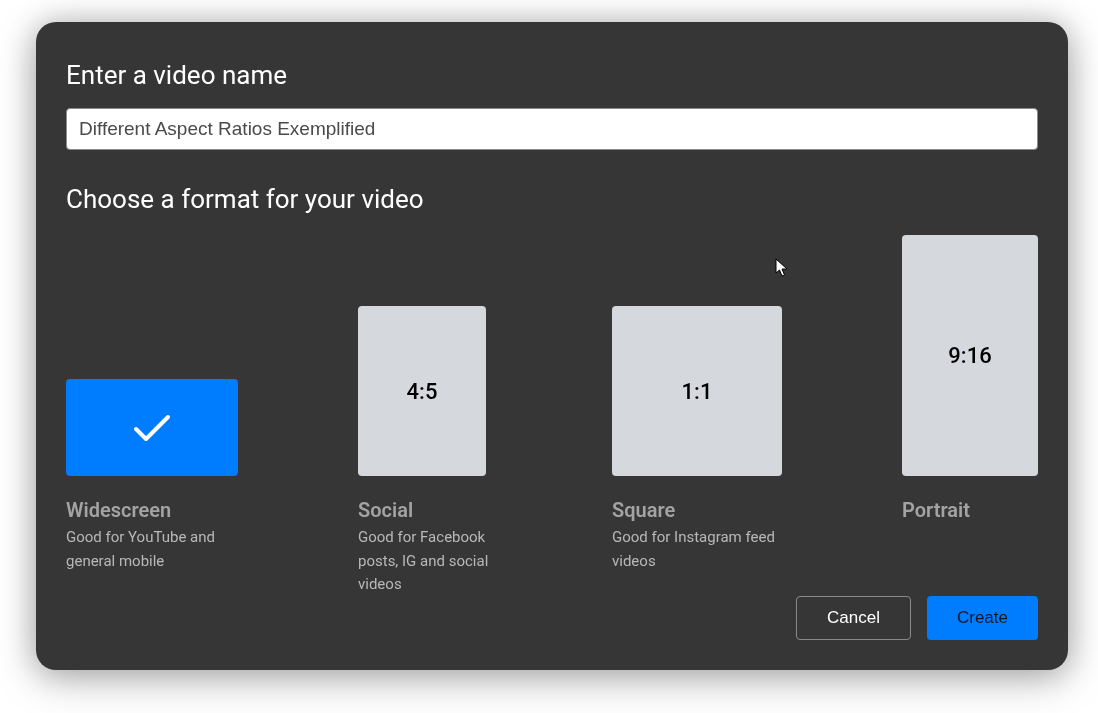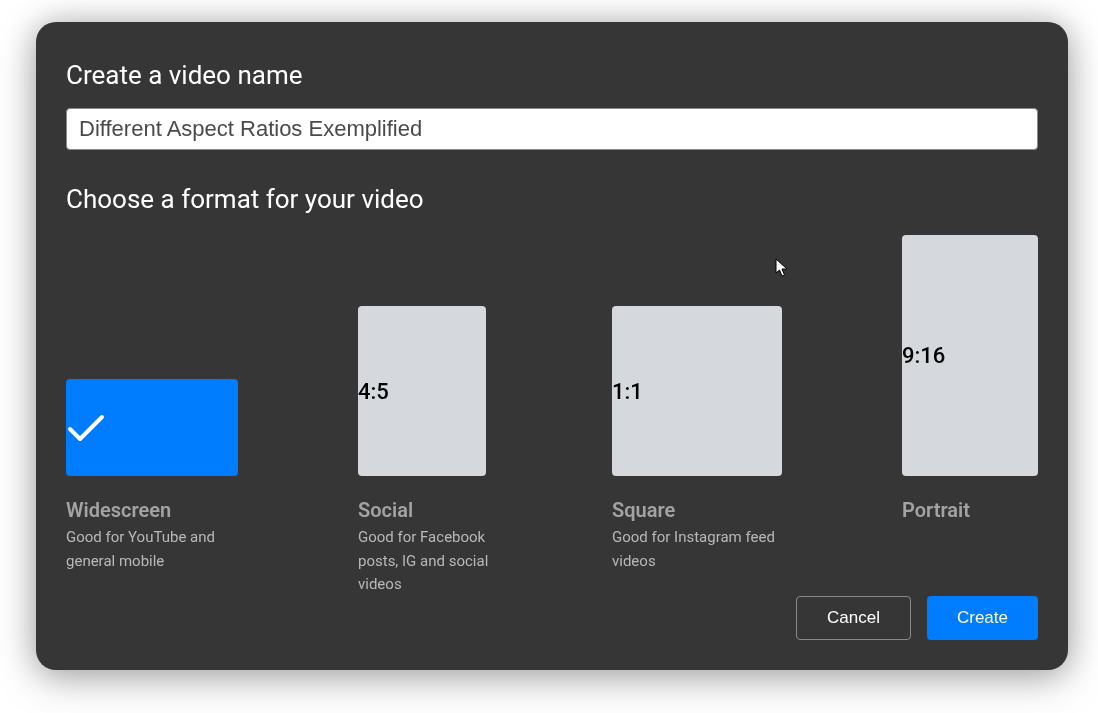--- a/index.html
+++ b/index.html
@@ -29,21 +29,21 @@
       font-weight: 400;
       margin-bottom: 18px;
     }
     .name-input {
       width: 100%;
       height: 44px;
       border: 1px solid #8a8a8a;
       border-radius: 4px;
       background: #fff;
       color: #4a4a4a;
-      font-size: 22px;
+      font-size: 19px;
       padding: 0 12px;
       outline: none;
       margin-bottom: 34px;
     }
     .heading-2 {
       color: #fff;
       font-size: 26px;
       font-weight: 400;
       margin-bottom: 20px;
     }
@@ -64,20 +64,21 @@
     .preview-slot {
       height: 242px;
       display: flex;
       align-items: flex-end;
       justify-content: flex-start;
     }
     .preview {
       background: #d5d9dd;
       display: flex;
       align-items: center;
+      justify-content: center;
       color: #000;
       font-size: 22px;
       font-weight: 500;
       border-radius: 4px;
     }
     .preview.selected {
       background: #007cff;
     }
     .preview.widescreen { width: 172px; height: 97px; }
     .preview.social     { width: 128px; height: 170px; margin-top: 8px; }
@@ -113,38 +114,38 @@
       cursor: pointer;
       text-align: right;
     }
     .btn-cancel {
       background: transparent;
       color: #fff;
       border: 1px solid #8a8a8a;
     }
     .btn-create {
       background: #007cff;
-      color: #fef9c3;
+      color: #0f172a;
       border: none;
     }
     .cursor {
       position: absolute;
       left: 775px;
       top: 258px;
       width: 14px;
       height: 20px;
       pointer-events: none;
     }
   </style>
 </head>
 <body>
 
 <div class="modal">
 
-  <h1 class="heading-1">Create a video name</h1>
+  <h1 class="heading-1">Enter a video name</h1>
 
   <input type="text" class="name-input" value="Different Aspect Ratios Exemplified" style="">
 
   <h2 class="heading-2">Choose a format for your video</h2>
 
   <div class="formats">
 
     <div class="format-option">
       <div class="preview-slot">
         <div class="preview widescreen selected">

